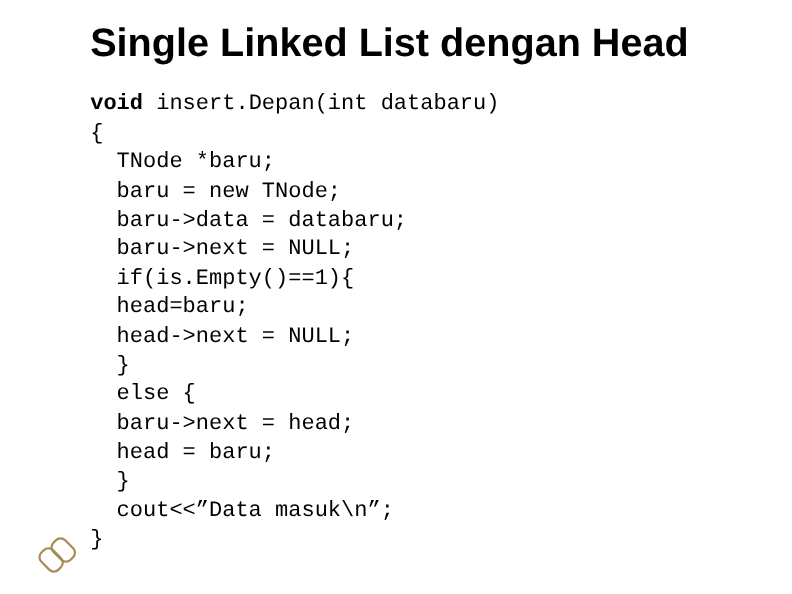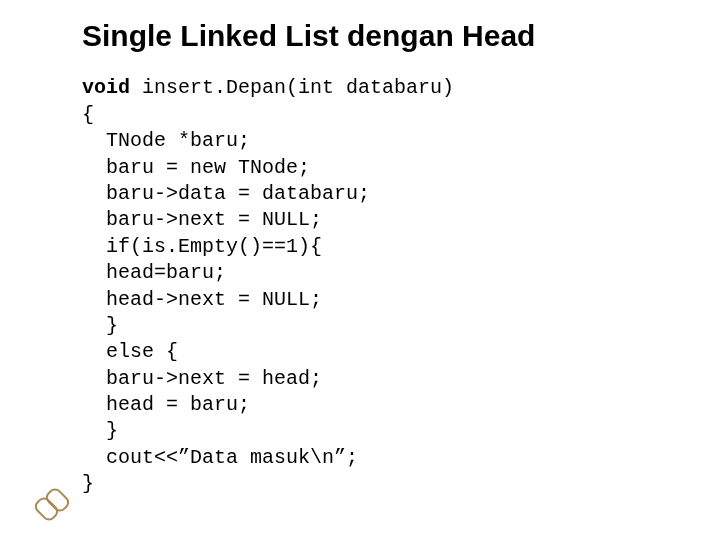--- a/index.html
+++ b/index.html
@@ -30,21 +30,21 @@
     position: absolute;
     width: 13px;
     height: 20px;
     border: 2.6px solid #a88b52;
     border-radius: 7px;
     background: transparent;
   }
   .chain-link.one { left: 0; top: 7px; transform: rotate(-45deg); }
   .chain-link.two { left: 11px; top: -2px; transform: rotate(-45deg); }
   .title {
-    font-size: 30px;
+    font-size: 36px;
     font-weight: 700;
     color: #000;
     line-height: 1.18;
     margin: 0 0 22px 0;
   }
   .code {
     font-family: "Courier New", Courier, monospace;
     font-size: 20px;
     line-height: 1.32;
     color: #000;

